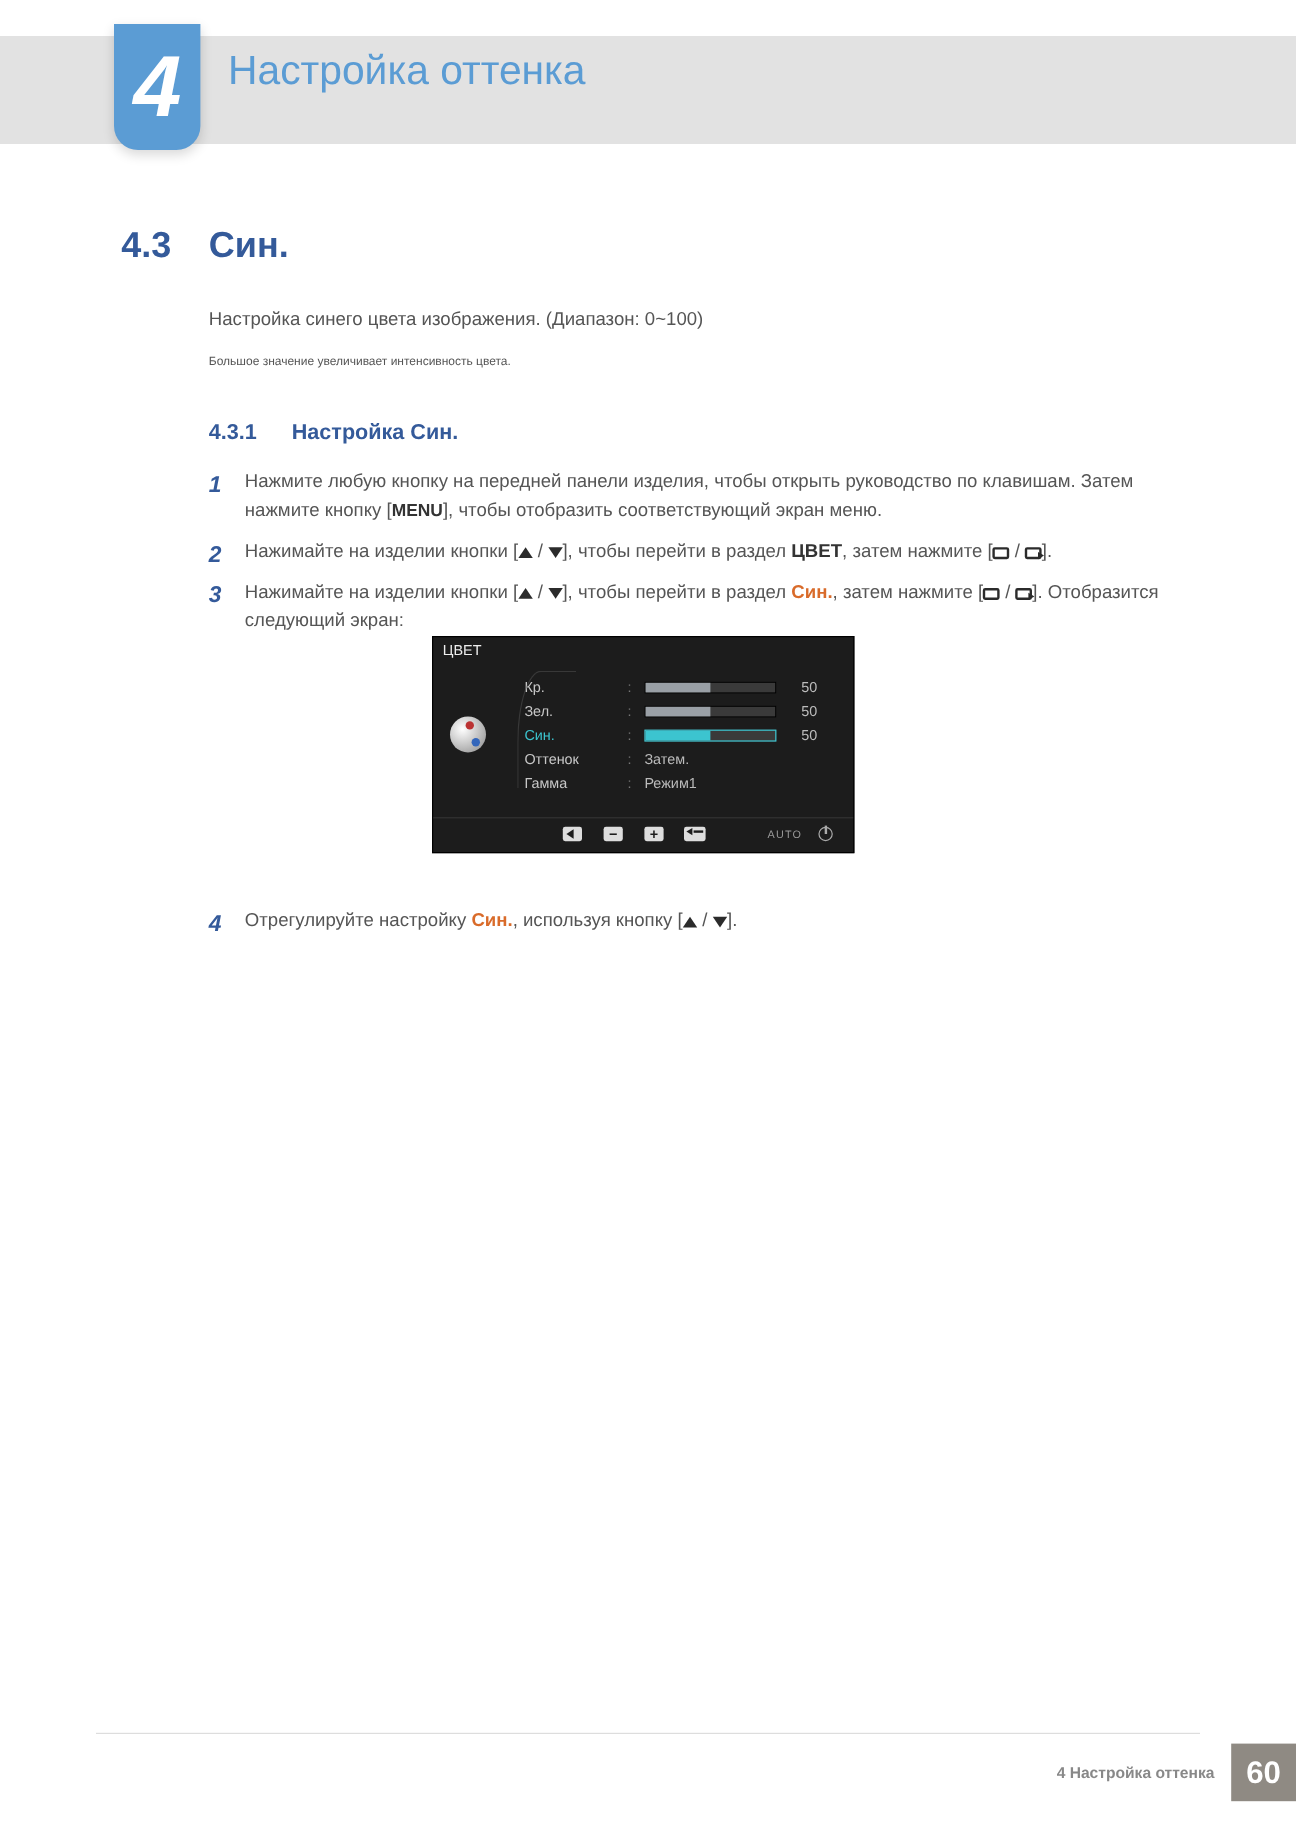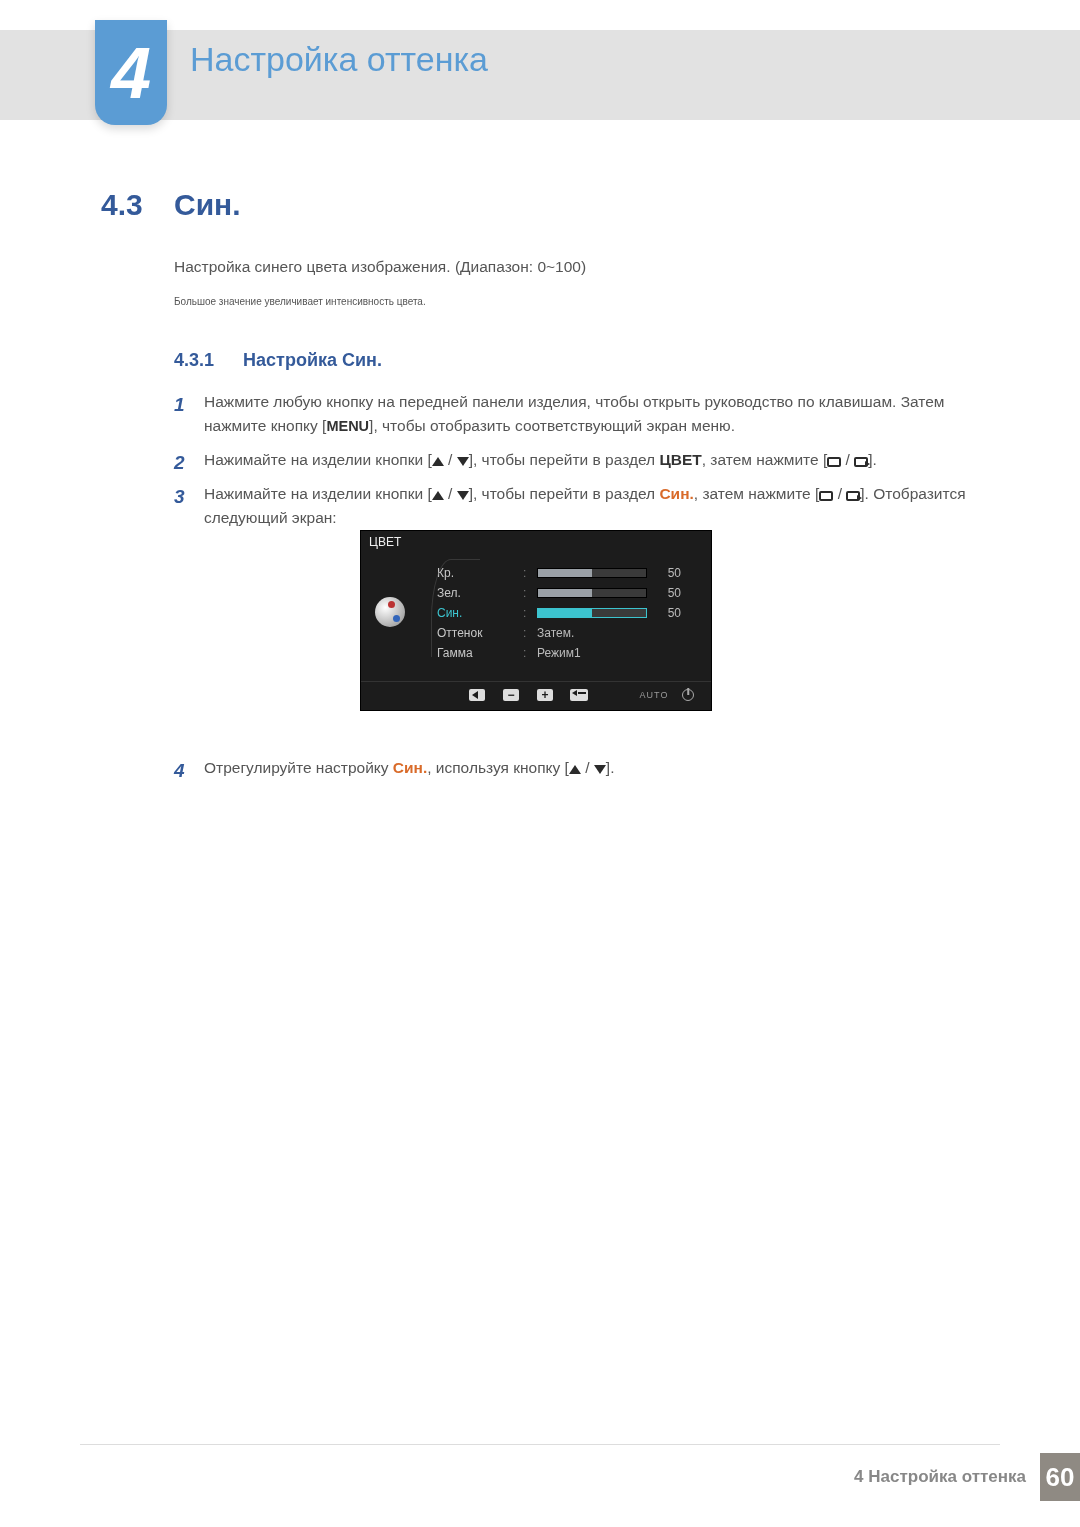--- a/index.html
+++ b/index.html
@@ -249,30 +249,30 @@
 
   .footer {
     position: absolute;
     bottom: 26px;
     right: 0;
     display: flex;
     align-items: center;
   }
   .footer-text {
     color: #888;
-    font-size: 17px;
+    font-size: 13px;
     font-weight: bold;
     margin-right: 14px;
   }
   .footer-box {
     background: #8f8a83;
     color: #fff;
     font-size: 26px;
     font-weight: bold;
-    width: 40px;
+    width: 54px;
     height: 48px;
     display: flex;
     align-items: center;
     justify-content: center;
   }
   .thin-line {
     position: absolute;
     bottom: 82px;
     left: 80px;
     right: 80px;

